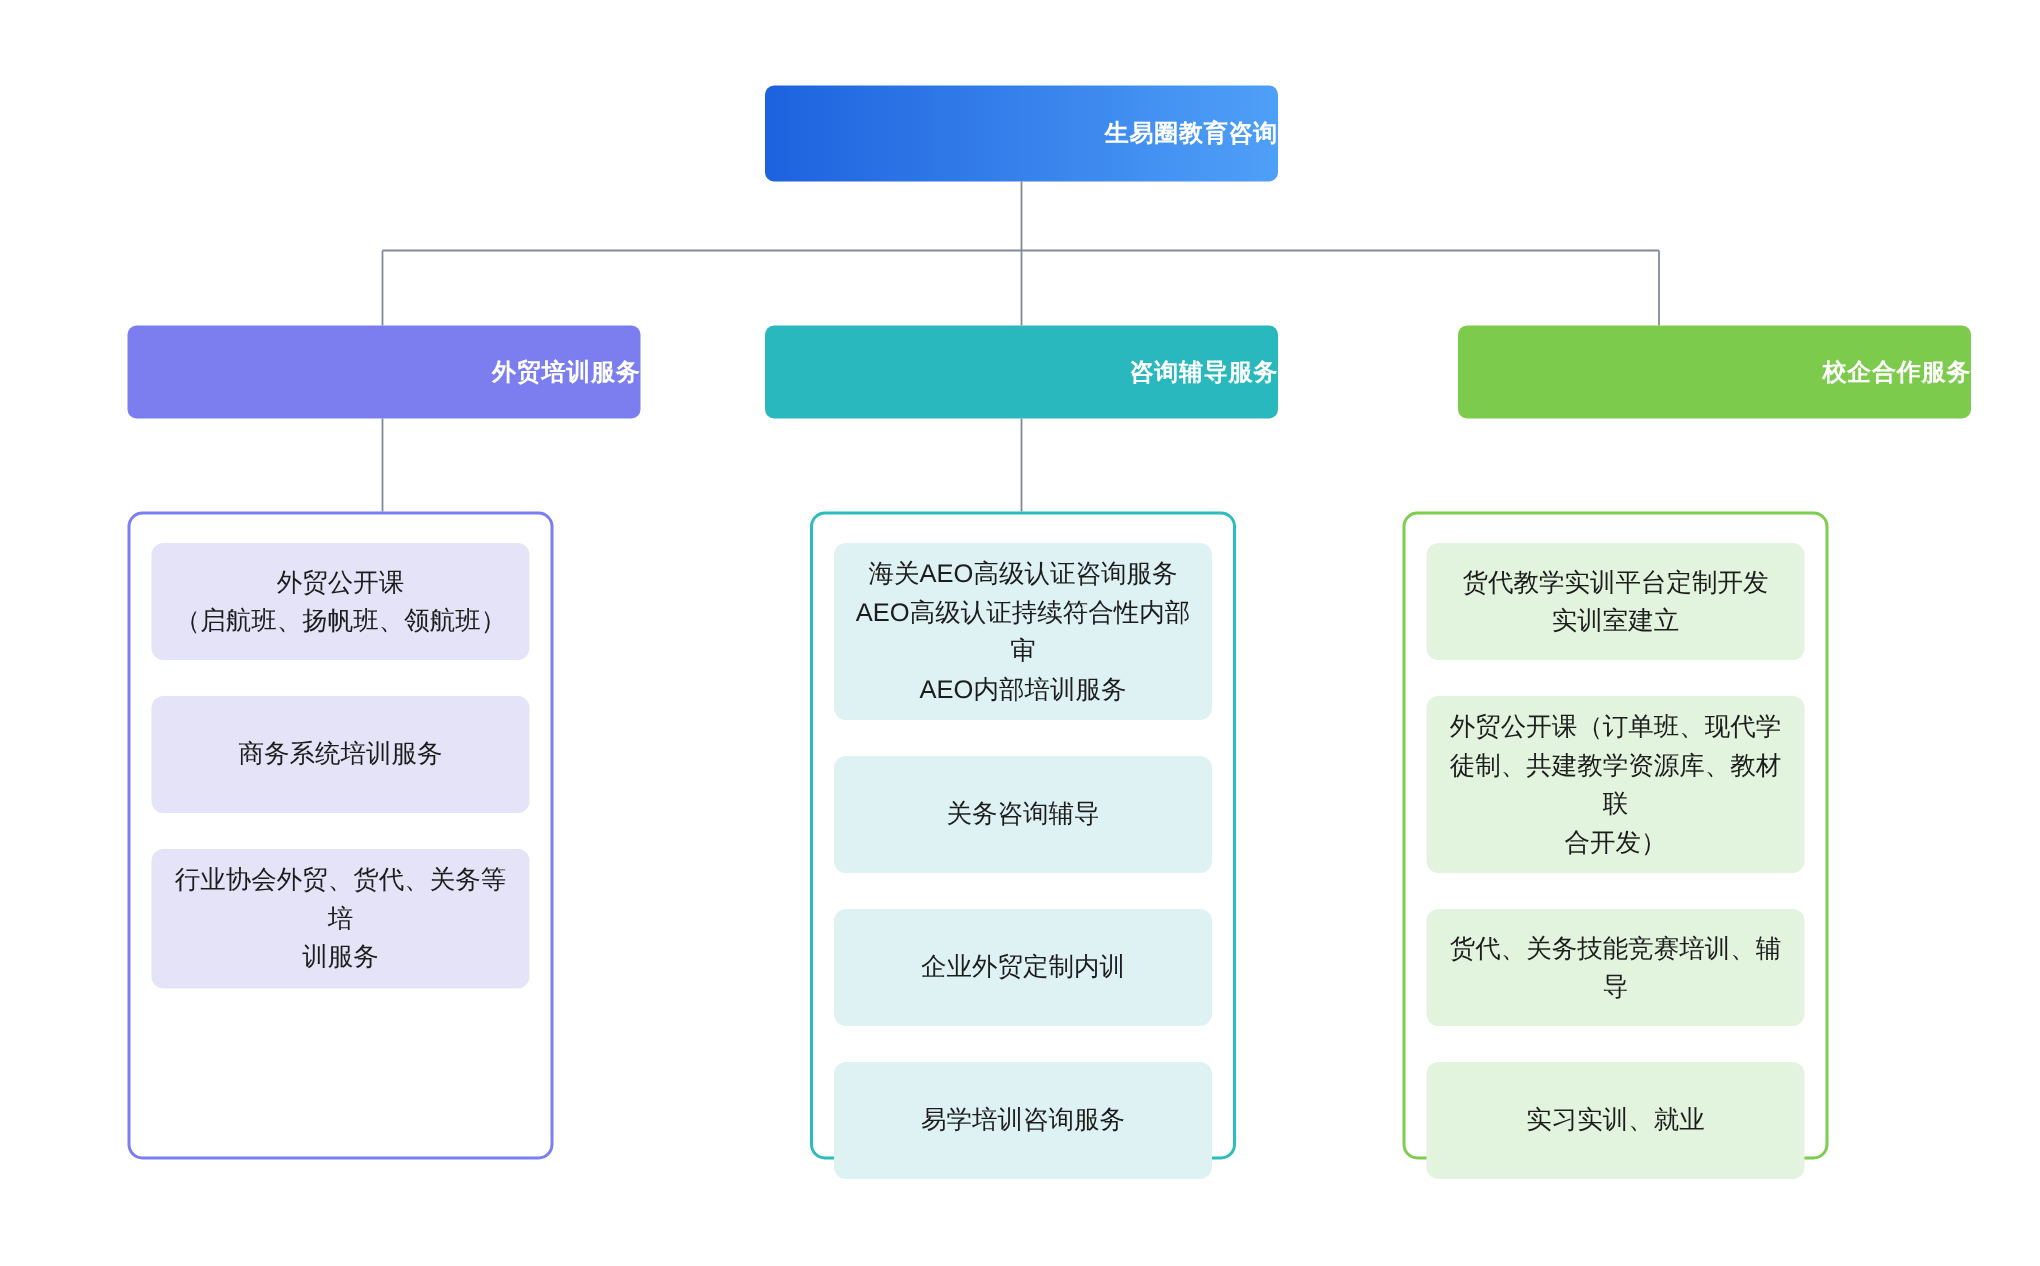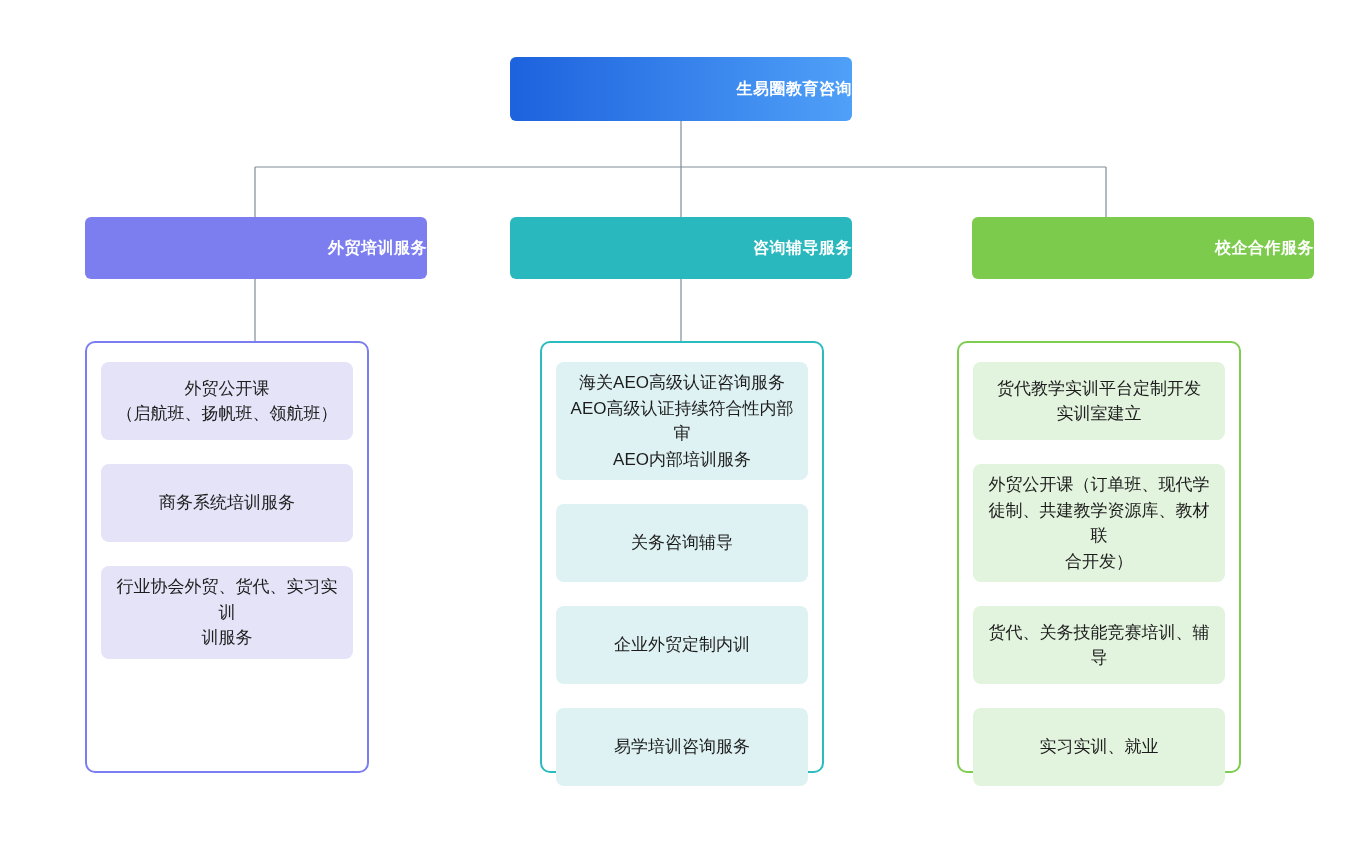--- a/index.html
+++ b/index.html
@@ -52,21 +52,21 @@
     background: #ffffff;
     border-radius: 10px;
     border: 2px solid #000;
     display: flex;
     flex-direction: column;
     gap: 24px;
     padding: 19px 14px;
   }
   .pn-0 { left: 85px;  border-color: #7B7EF0; }
   .pn-1 { left: 540px; border-color: #2ABCBF; }
-  .pn-2 { left: 957px; border-color: #7DCD4F; }
+  .pn-2 { left: 935px; border-color: #7DCD4F; }
 
   .item {
     flex: 0 0 auto;
     min-height: 78px;
     box-sizing: border-box;
     border-radius: 8px;
     display: flex;
     align-items: center;
     justify-content: center;
     text-align: center;
@@ -108,21 +108,21 @@
     <span>外贸培训服务</span>
   </div>
   <div class="node branch-header bh-2">
     <span>校企合作服务</span>
   </div>
 
   <div class="panel pn-0">
     <div class="item">外贸公开课
 （启航班、扬帆班、领航班）</div>
     <div class="item">商务系统培训服务</div>
-    <div class="item">行业协会外贸、货代、实习实训
+    <div class="item">行业协会外贸、货代、关务等培
 训服务</div>
   </div>
 
   <div class="panel pn-1">
     <div class="item">海关AEO高级认证咨询服务
 AEO高级认证持续符合性内部审
 AEO内部培训服务</div>
     <div class="item">关务咨询辅导</div>
     <div class="item">企业外贸定制内训</div>
     <div class="item">易学培训咨询服务</div>

